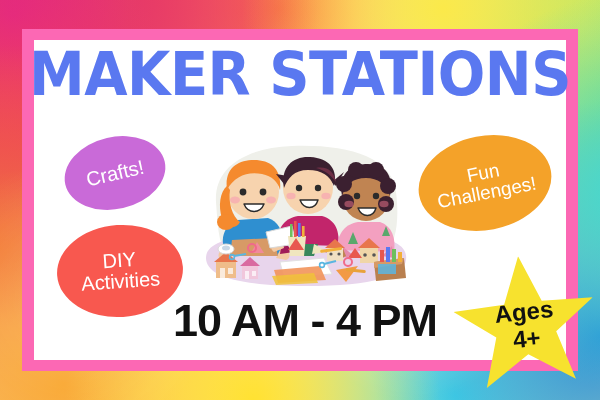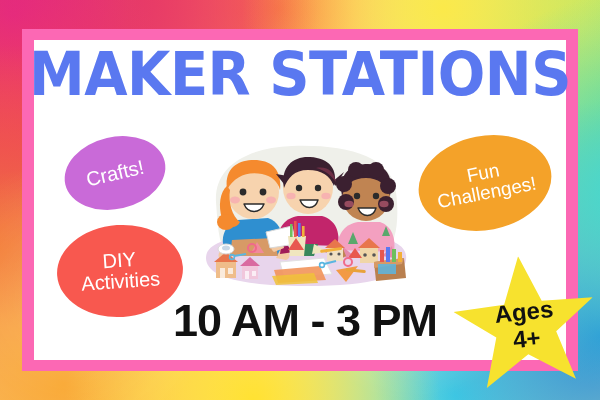--- a/index.html
+++ b/index.html
@@ -259,15 +259,15 @@
   </div>
 
   <div class="star-wrap">
     <div class="star"></div>
     <div class="star-txt">
       <span>Ages</span>
       <span>4+</span>
     </div>
   </div>
 
-  <div class="time">10 AM - 3 PM</div>
+  <div class="time">10 AM - 4 PM</div>
 
 </div>
 
 </body></html>

